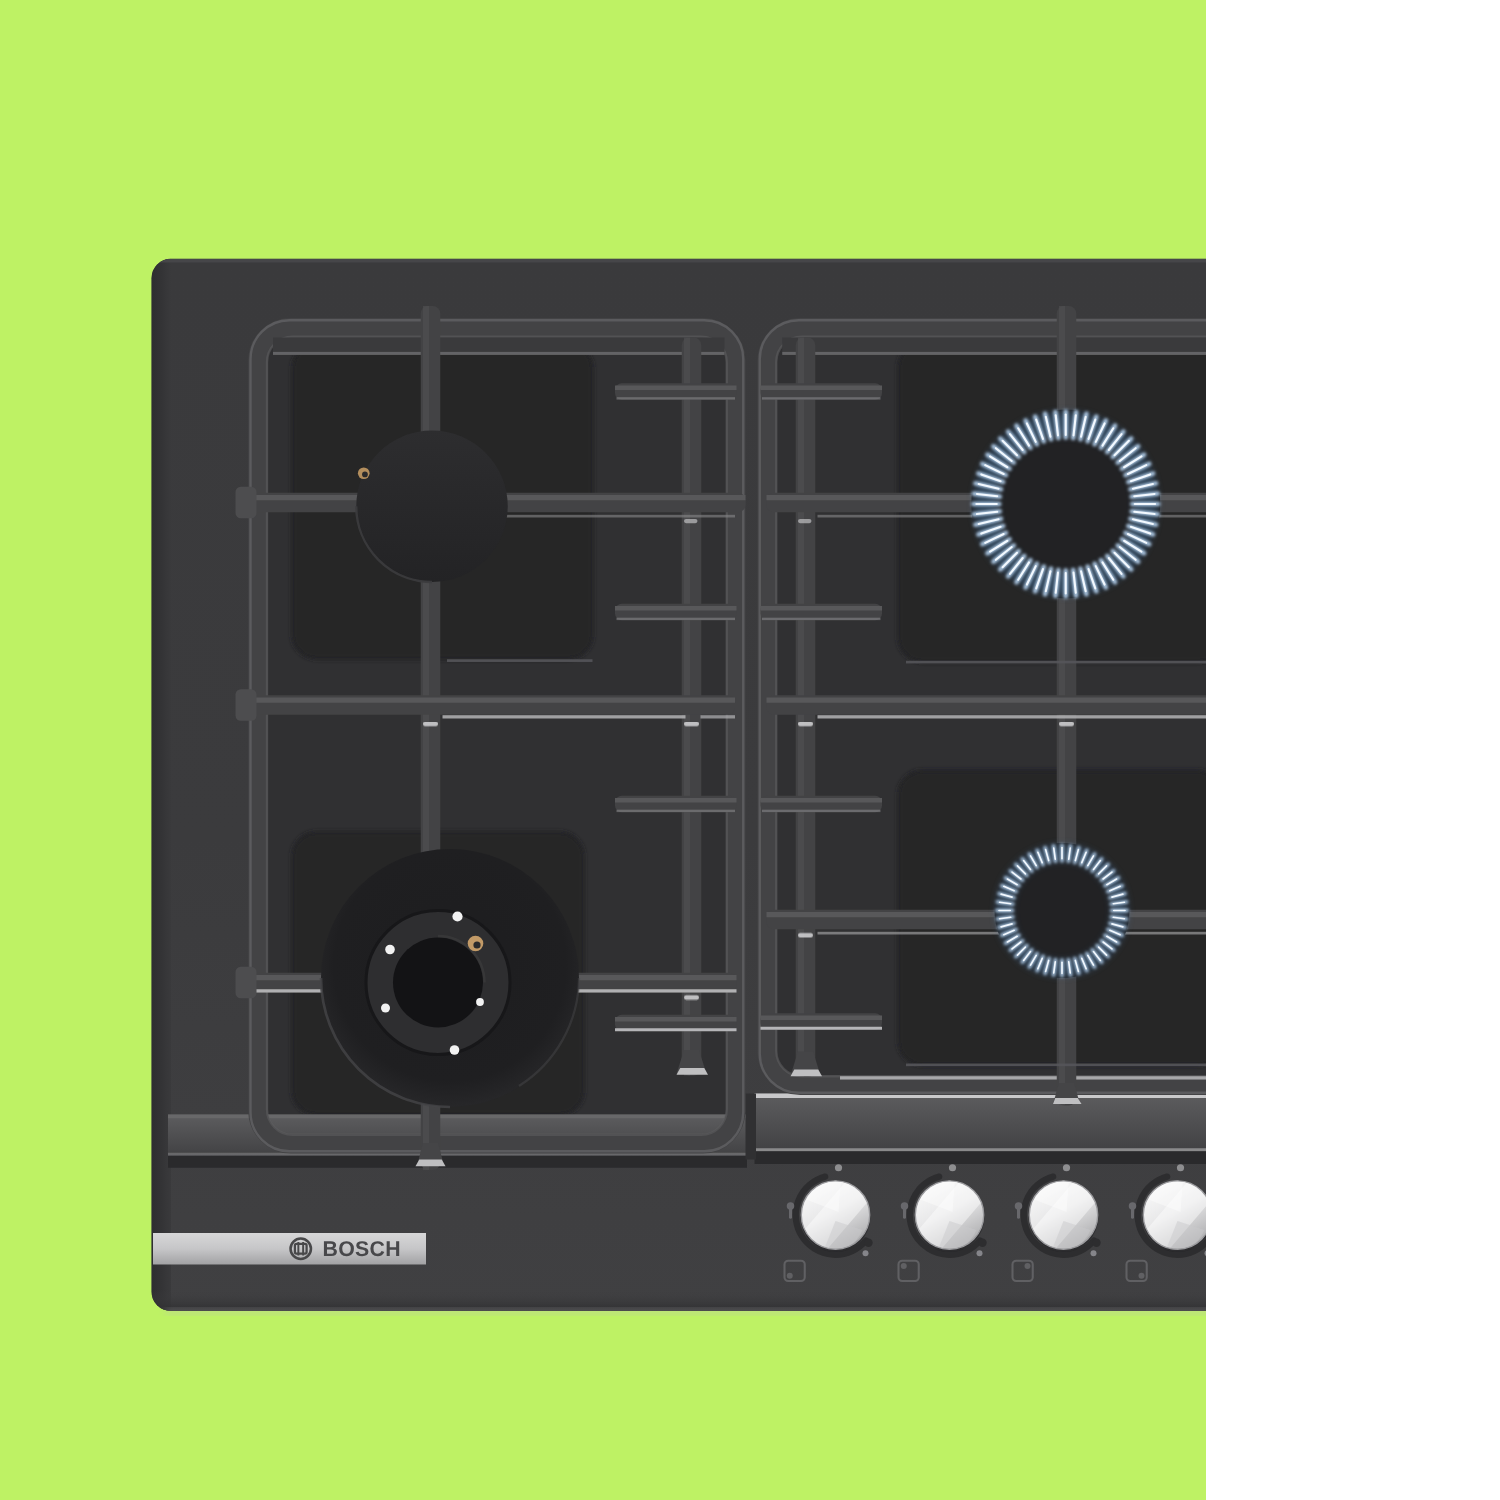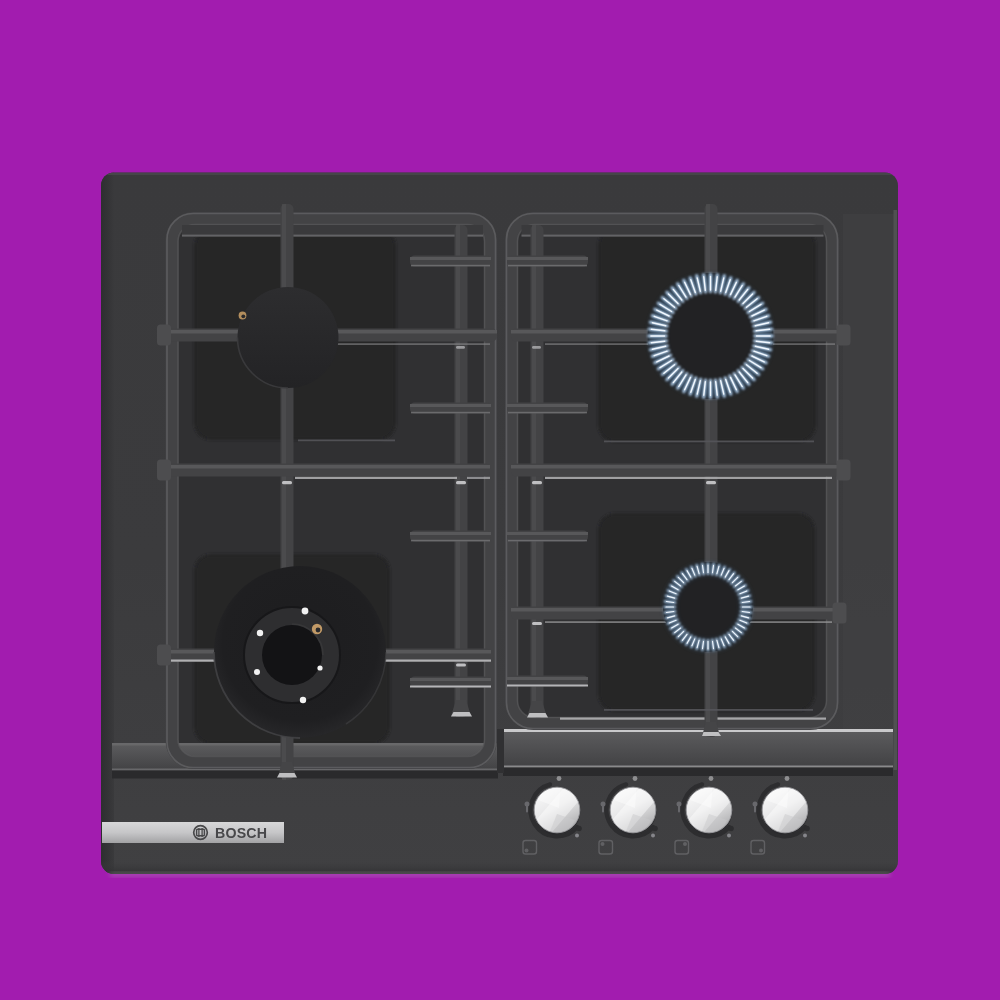--- a/index.html
+++ b/index.html
@@ -1,17 +1,17 @@
 <!DOCTYPE html>
 <html><head>
 <meta charset="utf-8">
 <style>
   html,body{margin:0;padding:0;background:#ffffff;}
   body{font-family:"Liberation Sans", sans-serif;}
-  #stage{position:relative;width:1000px;height:1000px;background:#a21caf;overflow:hidden;}
+  #stage{position:relative;width:804px;height:1000px;background:#bef264;overflow:hidden;}
 </style>
 </head>
 <body>
 <div id="stage">
 <svg width="1000" height="1000" viewBox="0 0 1000 1000" xmlns="http://www.w3.org/2000/svg">
 <defs>
   <linearGradient id="faceg" x1="0" y1="0" x2="0" y2="1">
     <stop offset="0" stop-color="#3a3a3c"></stop>
     <stop offset="0.55" stop-color="#3b3b3d"></stop>
     <stop offset="1" stop-color="#404042"></stop>

